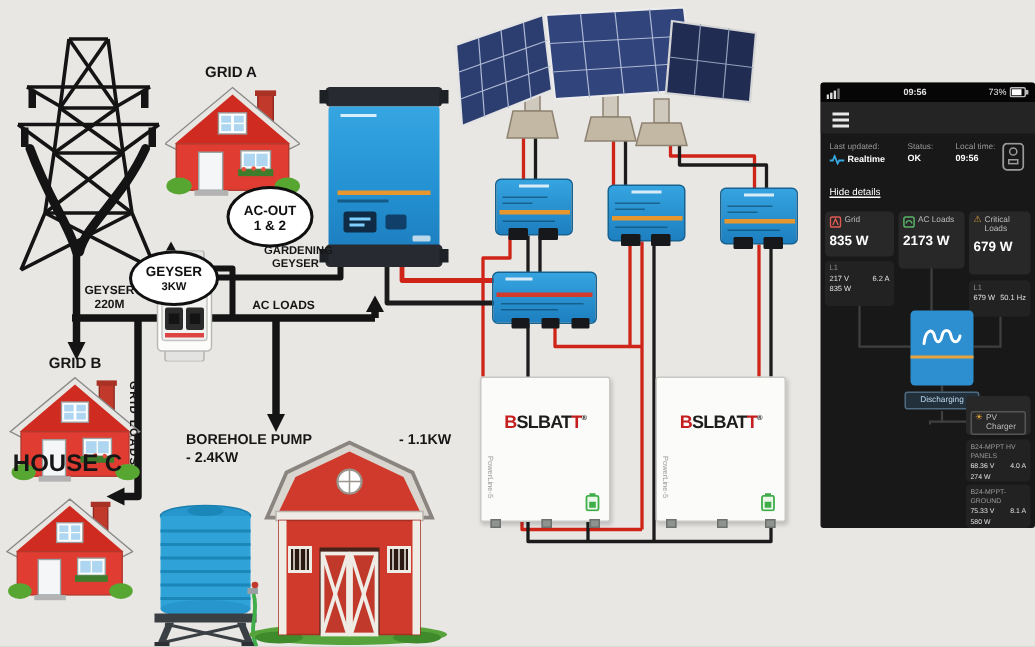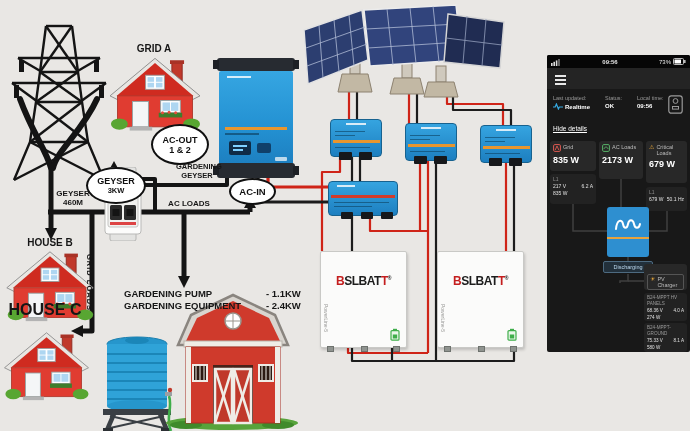--- a/index.html
+++ b/index.html
@@ -163,21 +163,21 @@
       <rect x="65" y="49" width="8" height="9" fill="#aed6f1"></rect>
     <rect x="52" y="60" width="25" height="5" fill="#3f7d2c"></rect>
     <circle cx="56" cy="60" r="1.6" fill="#e74c3c"></circle>
       <circle cx="63" cy="59.5" r="1.6" fill="#e74c3c"></circle>
       <circle cx="70" cy="60" r="1.6" fill="#e74c3c"></circle>
     <ellipse cx="10" cy="72" rx="9" ry="6" fill="#58a632"></ellipse>
     <ellipse cx="87" cy="72" rx="9" ry="6" fill="#58a632"></ellipse>
     <rect x="21" y="75" width="24" height="4" fill="#b3b3b3"></rect>
   </svg>
 
-  <div class="abs dlabel" style="left:4px;top:237px;width:92px;font-size:10px;z-index:3">HOUSE B</div>
+  <div class="abs dlabel" style="left:4px;top:237px;width:92px;font-size:10px;z-index:3">GRID B</div>
   <svg class="abs" style="left:6px;top:250px;z-index:2" width="88" height="72" viewBox="0 0 96 80">
     <rect x="66" y="6" width="11" height="20" fill="#c0392b" stroke="#8e2a20"></rect>
     <rect x="64" y="4" width="15" height="4" fill="#a93226"></rect>
     <polygon points="48,2 96,42 88,46 48,10 8,46 0,42" fill="#e8e6e2" stroke="#8a8a8a" stroke-width="1"></polygon>
     <polygon points="48,7 89,42 7,42" fill="#cf2b20"></polygon>
     <rect x="38" y="20" width="20" height="15" fill="#fff" stroke="#9a9a9a"></rect>
     <rect x="40" y="22" width="7" height="5" fill="#aed6f1"></rect>
       <rect x="49" y="22" width="7" height="5" fill="#aed6f1"></rect>
     <rect x="40" y="28" width="7" height="5" fill="#aed6f1"></rect>
       <rect x="49" y="28" width="7" height="5" fill="#aed6f1"></rect>
@@ -218,42 +218,38 @@
   </svg>
 
   <div class="abs oval" style="left:86px;top:127px;width:60px;height:37px;margin-top:40px;">
     <span style="font-size:9px;">GEYSER</span>
     <span style="font-size:7.5px;">3KW</span>
   </div>
   <div class="abs oval" style="left:151px;top:124px;width:58px;height:41px;">
     <span style="font-size:9px;text-align:center;">AC-OUT</span>
     <span style="font-size:9px;">1 &amp; 2</span>
   </div>
-  <div class="abs oval" style="left:229px;top:178px;width:47px;height:27px;">
-    <span style="font-size:9.5px;">AC-IN</span>
-  </div>
 
   <div class="abs dlabel" style="left:176px;top:163px;width:42px;font-size:7.5px;z-index:3">
     <div>GARDENING</div>
       <div>GEYSER</div>
   </div>
   <div class="abs dlabel" style="left:50px;top:189px;width:46px;font-size:8px;z-index:3">
     <div>GEYSER</div>
-      <div>460M</div>
+      <div>220M</div>
   </div>
   <div class="abs dlabel" style="left:164px;top:199px;width:50px;font-size:8px;z-index:3">AC LOADS</div>
   <div class="abs dlabel vert" style="left:84px;top:250px;height:66px;font-size:7.5px;z-index:3">GRID LOADS</div>
 
   <div class="abs" style="left:124px;top:288px;width:196px;font-size:9.5px;font-weight:bold;color:#161616;line-height:12px;z-index:3">
     <div class="loadsrow">
-      <span class="nm">GARDENING PUMP</span>
+      <span class="nm">BOREHOLE PUMP</span>
         <span>- 1.1KW</span>
     </div>
     <div class="loadsrow">
-      <span class="nm">GARDENING EQUIPMENT</span>
         <span>- 2.4KW</span>
     </div>
   </div>
 
   <div class="abs" style="left:104px;top:167px;width:38px;height:74px;z-index:2">
     <svg width="38" height="74" viewBox="0 0 38 74">
       <rect x="6" y="0" width="26" height="9" rx="2" fill="#e3e3e1" stroke="#b5b5b3"></rect>
       <rect x="6" y="65" width="26" height="9" rx="2" fill="#e3e3e1" stroke="#b5b5b3"></rect>
       <rect x="1" y="7" width="36" height="60" rx="3" fill="#fcfcfb" stroke="#b9b9b7"></rect>
       <rect x="4" y="14" width="30" height="46" rx="2" fill="#f1f1ef" stroke="#c4c4c2"></rect>

